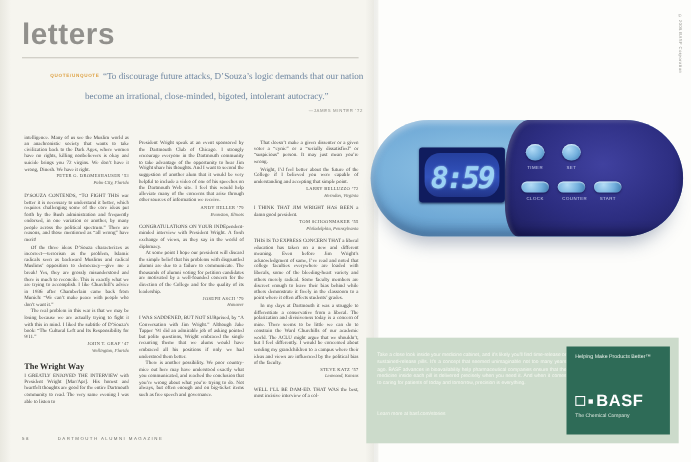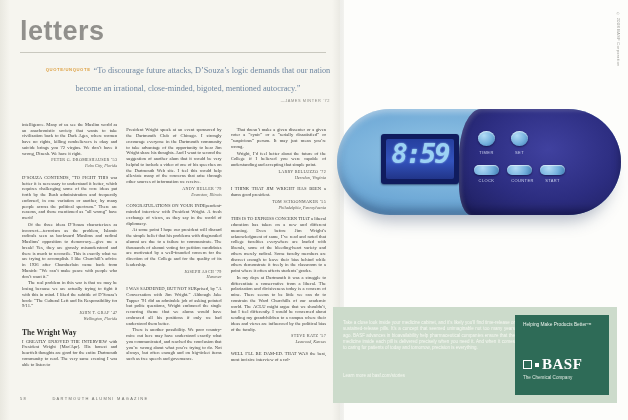--- a/index.html
+++ b/index.html
@@ -106,24 +106,24 @@
     border-bottom-left-radius:12px 30px;
     box-shadow:inset 2px 2px 4px rgba(255,255,255,0.18), inset 0 -5px 9px rgba(0,0,30,0.4);
   }
   .lcd-frame {
     position:absolute; left:44px; top:25px; width:78px; height:50px;
     background:#101c5e; border-radius:3px;
     box-shadow:0 1px 2px rgba(10,20,60,0.6);
     display:flex; align-items:center; justify-content:center;
   }
   .lcd-screen {
-    width:68px; height:40px; border-radius:2px;
+    width:68px; height:40px; border-radius:14px;
     background:linear-gradient(180deg,#2742a2 0%, #3250ba 50%, #2036+90%);
     background:linear-gradient(180deg,#253f9e 0%, #3353bd 55%, #213589 100%);
-    display:flex; align-items:flex-start; justify-content:center;
+    display:flex; align-items:flex-end; justify-content:center;
   }
   .lcd-digits {
     font-family:"DejaVu Sans Mono", monospace;
     font-weight:bold; font-style:italic;
     font-size:27px; letter-spacing:-2px; color:#9cd2f4;
     text-shadow:0 0 2px rgba(190,230,255,0.8);
     transform:translateY(-1px);
   }
   .pill-btn {
     position:absolute;
@@ -161,39 +161,39 @@
     font-family:"Liberation Sans", sans-serif;
     font-size:4.8px; line-height:6px; color:#eef4ee;
   }
   .basf-logo {
     position:absolute; left:8px; top:42px;
     display:flex; align-items:center; gap:3px;
   }
   .sq-outline { width:9px; height:9px; border:1.6px solid #fff; }
   .sq-solid { width:4px; height:4px; background:#fff; }
   .brand-word {
-    font-family:Liberation Serif, serif;
+    font-family:Liberation Sans, sans-serif;
     font-weight:bold; font-size:15px; letter-spacing:0.5px; color:#ffffff;
     line-height:1;
   }
   .brand-sub {
     position:absolute; left:8px; top:60px;
     font-family:"Liberation Sans", sans-serif;
     font-size:4.6px; color:#dfe9e1;
   }
 </style>
 </head>
 <body>
 
 <div class="left-page">
   <h1 class="section-title">letters</h1>
   <div class="title-rule"></div>
 
   <div class="pullquote">
-    <span class="pq-label">QUOTE/UNQUOTE</span><span class="pq-text">“To discourage future attacks, D’Souza’s logic demands that our nation become an irrational, close-minded, bigoted, mentioned autocracy.”</span>
+    <span class="pq-label">QUOTE/UNQUOTE</span><span class="pq-text">“To discourage future attacks, D’Souza’s logic demands that our nation become an irrational, close-minded, bigoted, intolerant autocracy.”</span>
     <div class="pq-attr">—JAMES MINTER ’72</div>
   </div>
 
   <div class="columns">
     <div class="col" id="col1">
         <div class="blk blk-body">intelligence. Many of us see the Muslim world as an anachronistic society that wants to take civilization back to the Dark Ages, where women have no rights, killing nonbelievers is okay and suicide brings you 72 virgins. We don’t have it wrong, Dinesh. We have it right.</div>
         <div class="blk blk-sig">PETER G. DROMESHAUSER ’53</div>
         <div class="blk blk-loc">Palm City, Florida</div>
         <div class="blk blk-body">D’SOUZA CONTENDS, “TO FIGHT THIS war better it is necessary to understand it better, which requires challenging some of the core ideas put forth by the Bush administration and frequently endorsed, in one variation or another, by many people across the political spectrum.” There are reasons, and those mentioned as “all wrong” have merit!</div>
         <div class="blk blk-body indent">Of the three ideas D’Souza characterizes as incorrect—terrorism as the problem, Islamic radicals seen as backward Muslims and radical Muslims’ opposition to democracy—give me a break! Yes, they are grossly misunderstood and there is much to reconcile. This is exactly what we are trying to accomplish. I like Churchill’s advice in 1936 after Chamberlain came back from Munich: “We can’t make peace with people who don’t want it.”</div>

